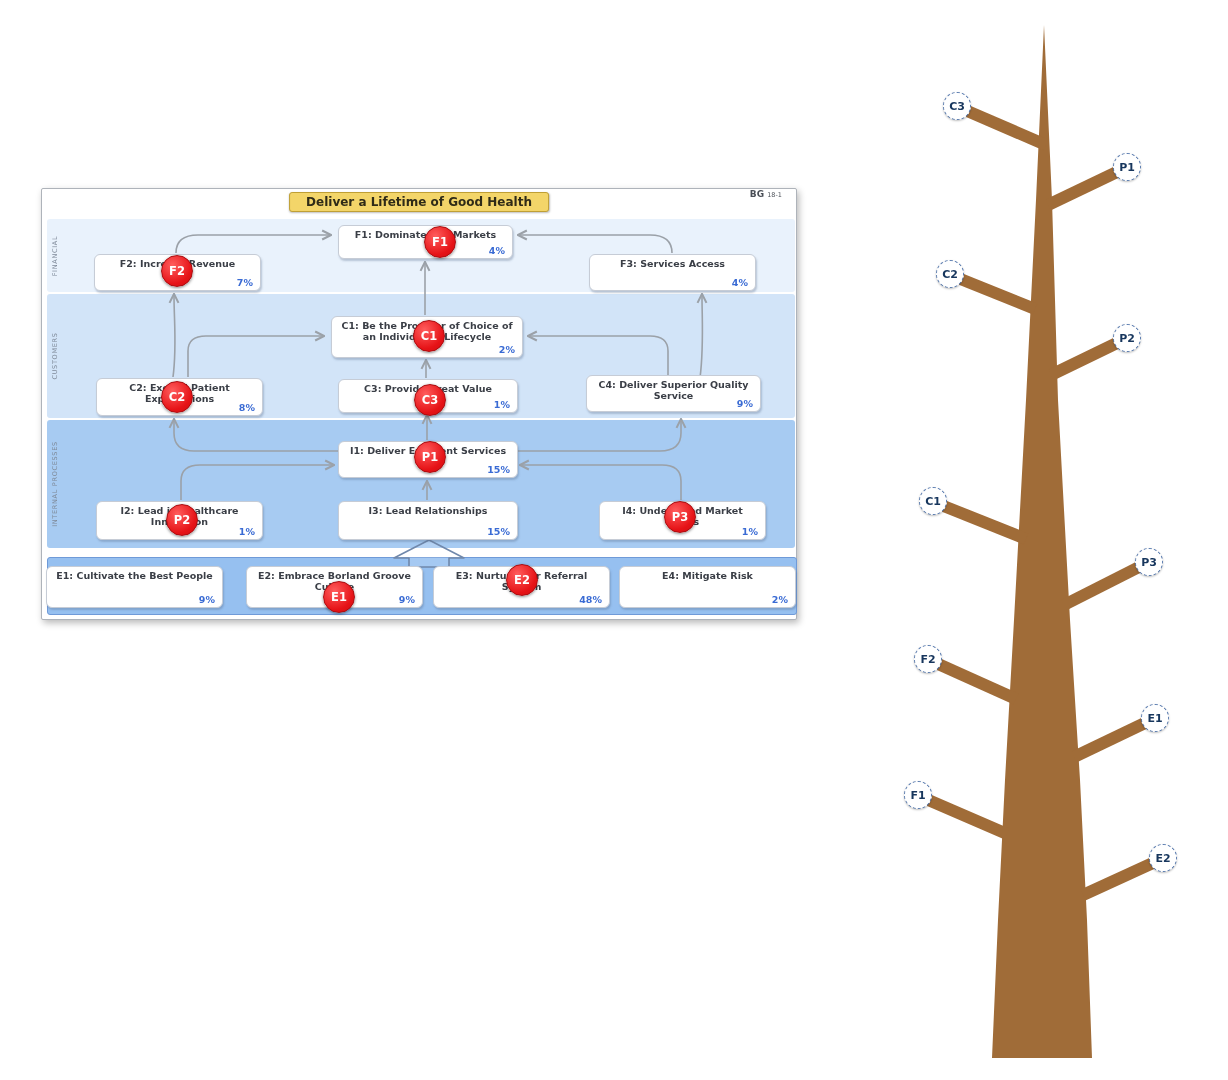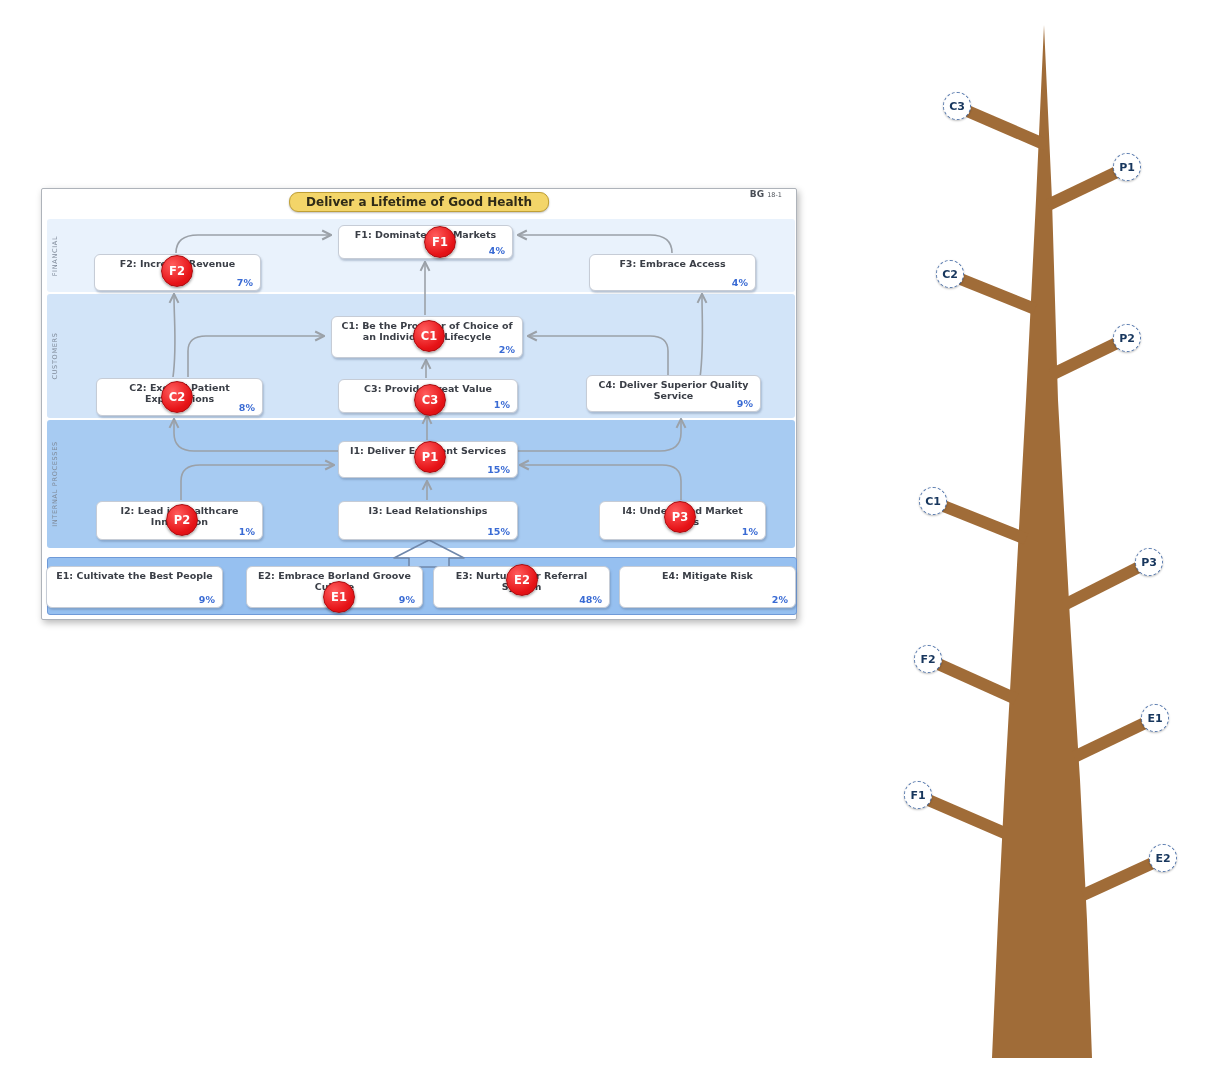--- a/index.html
+++ b/index.html
@@ -4,21 +4,21 @@
 <style>
   html,body{margin:0;padding:0;background:#ffffff;}
   body{width:1228px;height:1080px;position:relative;overflow:hidden;
        font-family:"DejaVu Sans","Liberation Sans",sans-serif;}
 
   
   .chart{position:absolute;left:41px;top:188px;width:754px;height:430px;
          background:#ffffff;border:1px solid #aeb3ba;border-radius:2px;
          box-shadow:2px 3px 7px rgba(0,0,0,0.28);}
   .chart-title{position:absolute;left:50%;top:3px;transform:translateX(-50%);
-         background:#f3d569;border:1px solid #bf9f35;border-radius:9px;
+         background:#f3d569;border:1px solid #bf9f35;border-radius:3px;
          padding:2px 16px;font-size:12px;font-weight:bold;color:#2f2b17;
          white-space:nowrap;box-shadow:0 1px 2px rgba(0,0,0,0.25);}
   .docref{position:absolute;right:14px;top:0;font-size:9px;font-weight:bold;
          color:#4a4f57;text-align:right;}
   .docref .sub{font-size:6.5px;font-weight:normal;}
 
   .band{position:absolute;left:5px;width:748px;border-radius:3px;}
   .band-financial{top:30px;height:73px;background:#e9f2fc;}
   .band-customers{top:105px;height:124px;background:#d2e4f8;}
   .band-internal{top:231px;height:128px;background:#a7cbf2;}
@@ -102,21 +102,21 @@
 
   <div class="obj" style="left:296px;top:36px;width:173px;height:32px">
     <div class="obj-label">F1: Dominate Our Markets</div>
     <div class="pct">4%</div>
   </div>
   <div class="obj" style="left:52px;top:65px;width:165px;height:35px">
     <div class="obj-label">F2: Increase Revenue</div>
     <div class="pct">7%</div>
   </div>
   <div class="obj" style="left:547px;top:65px;width:165px;height:35px">
-    <div class="obj-label">F3: Embrace Access</div>
+    <div class="obj-label">F3: Services Access</div>
     <div class="pct">4%</div>
   </div>
   <div class="obj" style="left:289px;top:127px;width:190px;height:40px">
     <div class="obj-label">C1: Be the Provider of Choice of an Individual's Lifecycle</div>
     <div class="pct">2%</div>
   </div>
   <div class="obj" style="left:54px;top:189px;width:165px;height:36px">
     <div class="obj-label">C2: Exceed Patient Expectations</div>
     <div class="pct">8%</div>
   </div>

